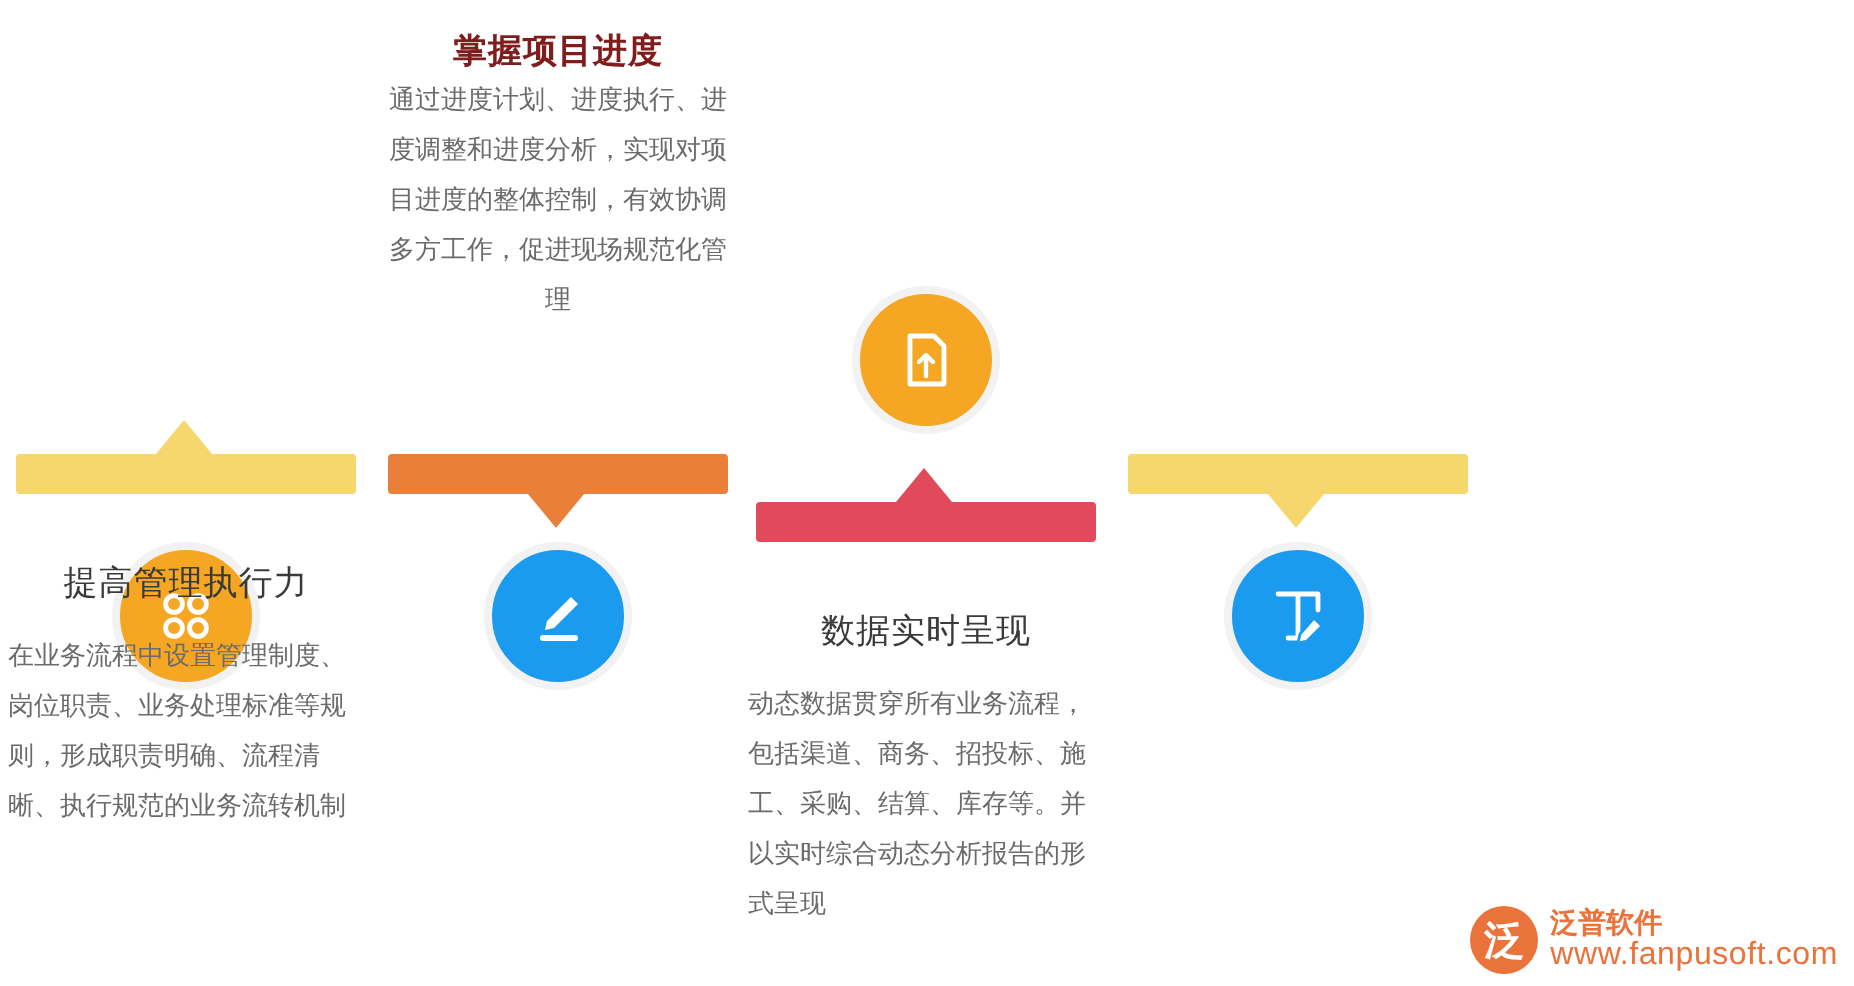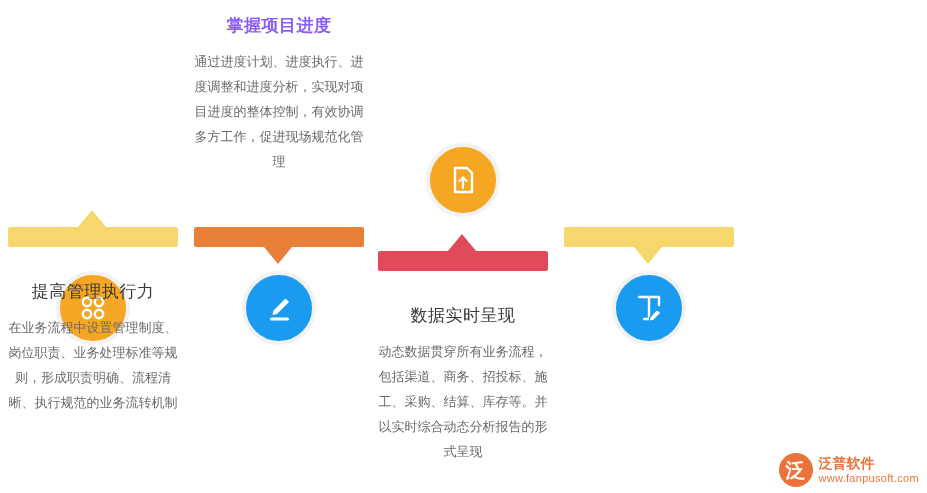--- a/index.html
+++ b/index.html
@@ -37,23 +37,22 @@
   .top-block {
     position: absolute;
     top: 14px;
     left: 0;
     width: 186px;
     text-align: center;
   }
   .top-title {
     font-size: 17px;
     font-weight: bold;
-    color: #8b5cf6;
+    color: #7f1d1d;
     letter-spacing: 0.5px;
-    margin-bottom: 12px;
   }
   .top-body {
     font-size: 13px;
     color: #6b6b6b;
     line-height: 25px;
     text-align: center;
     padding: 0 6px;
   }
 
   
@@ -123,21 +122,21 @@
     font-size: 17px;
     font-weight: normal;
     color: #3a3a3a;
     letter-spacing: 0.5px;
     margin-bottom: 12px;
   }
   .bottom-body {
     font-size: 13px;
     color: #6b6b6b;
     line-height: 25px;
-    text-align: center;
+    text-align: left;
     padding: 0 4px;
   }
 
   
   .watermark {
     position: absolute;
     right: 8px;
     bottom: 6px;
     display: flex;
     align-items: center;
@@ -156,21 +155,21 @@
     font-size: 20px;
     font-weight: bold;
   }
   .wm-text { line-height: 1.1; }
   .wm-name {
     font-size: 14px;
     font-weight: bold;
     color: #e8682a;
   }
   .wm-url {
-    font-size: 11px;
+    font-size: 16px;
     color: #e8682a;
     letter-spacing: 0.3px;
   }
 </style>
 </head>
 <body>
 
 <div class="canvas">
 
   <div class="col col-1">

